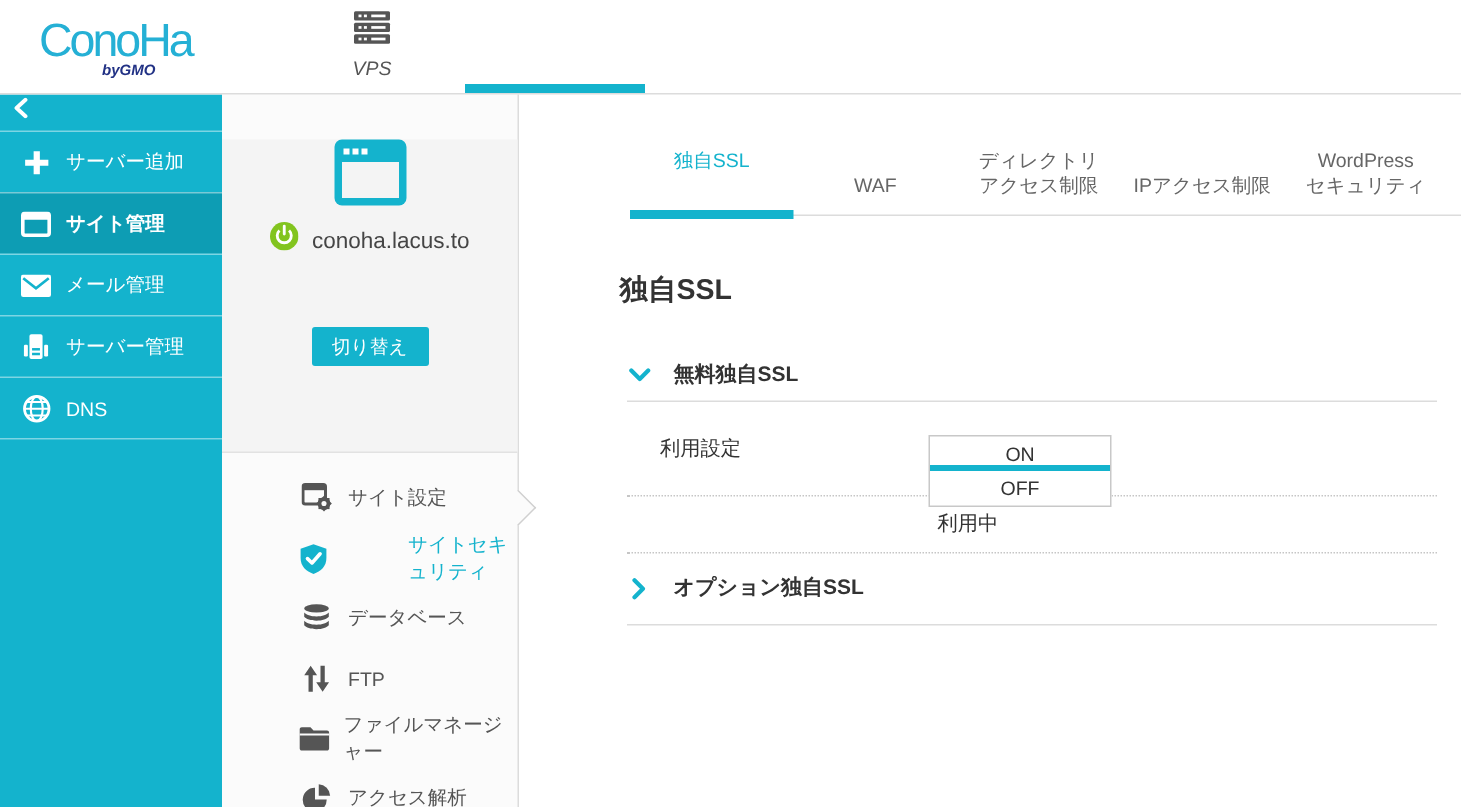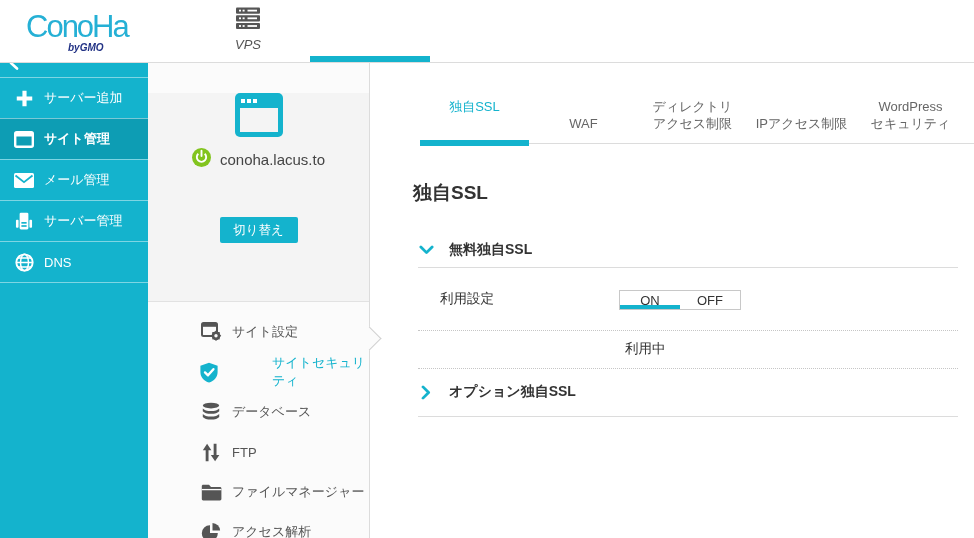--- a/index.html
+++ b/index.html
@@ -13,28 +13,28 @@
   .logo{position:absolute;left:26px;top:8px;width:130px;height:48px;cursor:pointer;}
   .logo-text{font-size:31px;font-weight:normal;color:#25b0d5;letter-spacing:-2px;line-height:38px;}
   .logo-sub{position:absolute;left:42px;top:34px;font-size:10px;font-weight:bold;font-style:italic;color:#223285;letter-spacing:0;}
   .nav-tab{position:absolute;top:7px;width:96px;text-align:center;cursor:pointer;font-style:italic;}
   .nav-tab .nt-icon{display:inline-block;height:24px;}
   .nav-tab .nt-label{display:block;margin-top:3px;font-size:13px;}
   .nav-vps{left:200px;color:#555;}
   .nav-wing{left:322px;color:#14b3cd;}
   .wing-underline{position:absolute;left:310px;top:56px;width:120px;height:6px;background:#14b3cd;z-index:6;}
   
-  .sidebar{position:absolute;left:0;top:52px;width:148px;bottom:0;background:#14b3cd;}
+  .sidebar{position:absolute;left:0;top:62px;width:148px;bottom:0;background:#14b3cd;}
   .sb-back{height:25px;display:flex;align-items:center;padding-left:9px;cursor:pointer;}
   .sb-item{height:40px;display:flex;align-items:center;border-top:1px solid rgba(255,255,255,.45);color:#fff;font-size:13px;cursor:pointer;}
   .sb-item.active{background:#0d9db4;font-weight:bold;}
   .sb-item .sb-icon{width:24px;margin:0 8px 0 12px;display:flex;justify-content:center;align-items:center;color:#fff;}
   .sb-bottomline{border-top:1px solid rgba(255,255,255,.45);}
   
-  .site-panel{position:absolute;left:148px;top:62px;width:222px;bottom:0;background:#fbfbfb;border-right:1px solid #dcdcdc;box-sizing:border-box;}
+  .site-panel{position:absolute;left:148px;top:62px;width:198px;bottom:0;background:#fbfbfb;border-right:1px solid #dcdcdc;box-sizing:border-box;}
   .site-card{height:208px;background:#f4f4f4;border-bottom:1px solid #e2e2e2;text-align:center;}
   .big-browser{margin:31px auto 0;width:48px;height:44px;background:#14b3cd;border-radius:5px;position:relative;cursor:pointer;}
   .big-browser .bb-inner{position:absolute;left:5px;right:5px;top:15px;bottom:5px;background:#f4f4f4;}
   .big-browser .bb-dot{position:absolute;top:6px;width:4px;height:4px;background:#fff;}
   .domain-row{margin-top:11px;display:flex;justify-content:center;align-items:center;gap:9px;}
   .domain{font-size:15px;color:#454545;}
   .switch-btn{margin-top:46px;width:78px;height:26px;background:#14b3cd;color:#fff;border:none;border-radius:2px;font-size:12.5px;font-family:inherit;cursor:pointer;}
   .site-menu{padding-top:10px;}
   .menu-item{height:40px;display:flex;align-items:center;color:#555;font-size:13px;cursor:pointer;margin-left:33px;}
   .menu-item .mi-icon{width:24px;margin:0 9px 0 18px;display:flex;justify-content:center;align-items:center;color:#555;}
@@ -48,21 +48,21 @@
   .tab-underline{position:absolute;left:0;bottom:-3px;width:100%;height:6px;background:#14b3cd;}
   .page-title{position:absolute;left:35px;top:118px;font-size:19px;font-weight:bold;color:#333;}
   .sec{position:absolute;left:40px;width:540px;box-sizing:border-box;}
   .sec-free{top:170px;height:36px;border-bottom:1px solid #dcdcdc;}
   .sec-option{top:306px;height:49px;border-bottom:1px solid #dcdcdc;}
   .sec-head{display:flex;align-items:center;height:100%;cursor:pointer;}
   .sec-title{margin-left:15px;font-size:14px;font-weight:bold;color:#333;}
   .sec-chev{display:flex;align-items:center;width:16px;justify-content:center;}
   .row-setting{position:absolute;left:40px;top:206px;width:540px;height:62px;border-bottom:1px dotted #c6c6c6;}
   .setting-label{position:absolute;left:22px;top:50%;transform:translateY(-50%);font-size:13.5px;color:#333;text-align:right;}
-  .toggle{position:absolute;left:201px;top:22px;width:122px;height:20px;background:#fff;border:1px solid #c8c8c8;box-sizing:border-box;display:flex;}
+  .toggle{position:absolute;left:201px;top:22px;width:122px;height:48px;background:#fff;border:1px solid #c8c8c8;box-sizing:border-box;display:flex;flex-direction:column;}
   .tg-seg{flex:1;display:flex;align-items:center;justify-content:center;font-size:13px;color:#333;position:relative;cursor:pointer;}
   .tg-bar{position:absolute;left:0;bottom:0;width:100%;height:4px;background:#14b3cd;}
   .row-status{position:absolute;left:40px;top:268px;width:540px;height:38px;border-bottom:1px dotted #c6c6c6;}
   .status-text{position:absolute;left:207px;top:50%;transform:translateY(-50%);font-size:13.5px;color:#333;}
 </style>
 </head>
 <body>
 
 <div class="header">
   <div class="logo">

